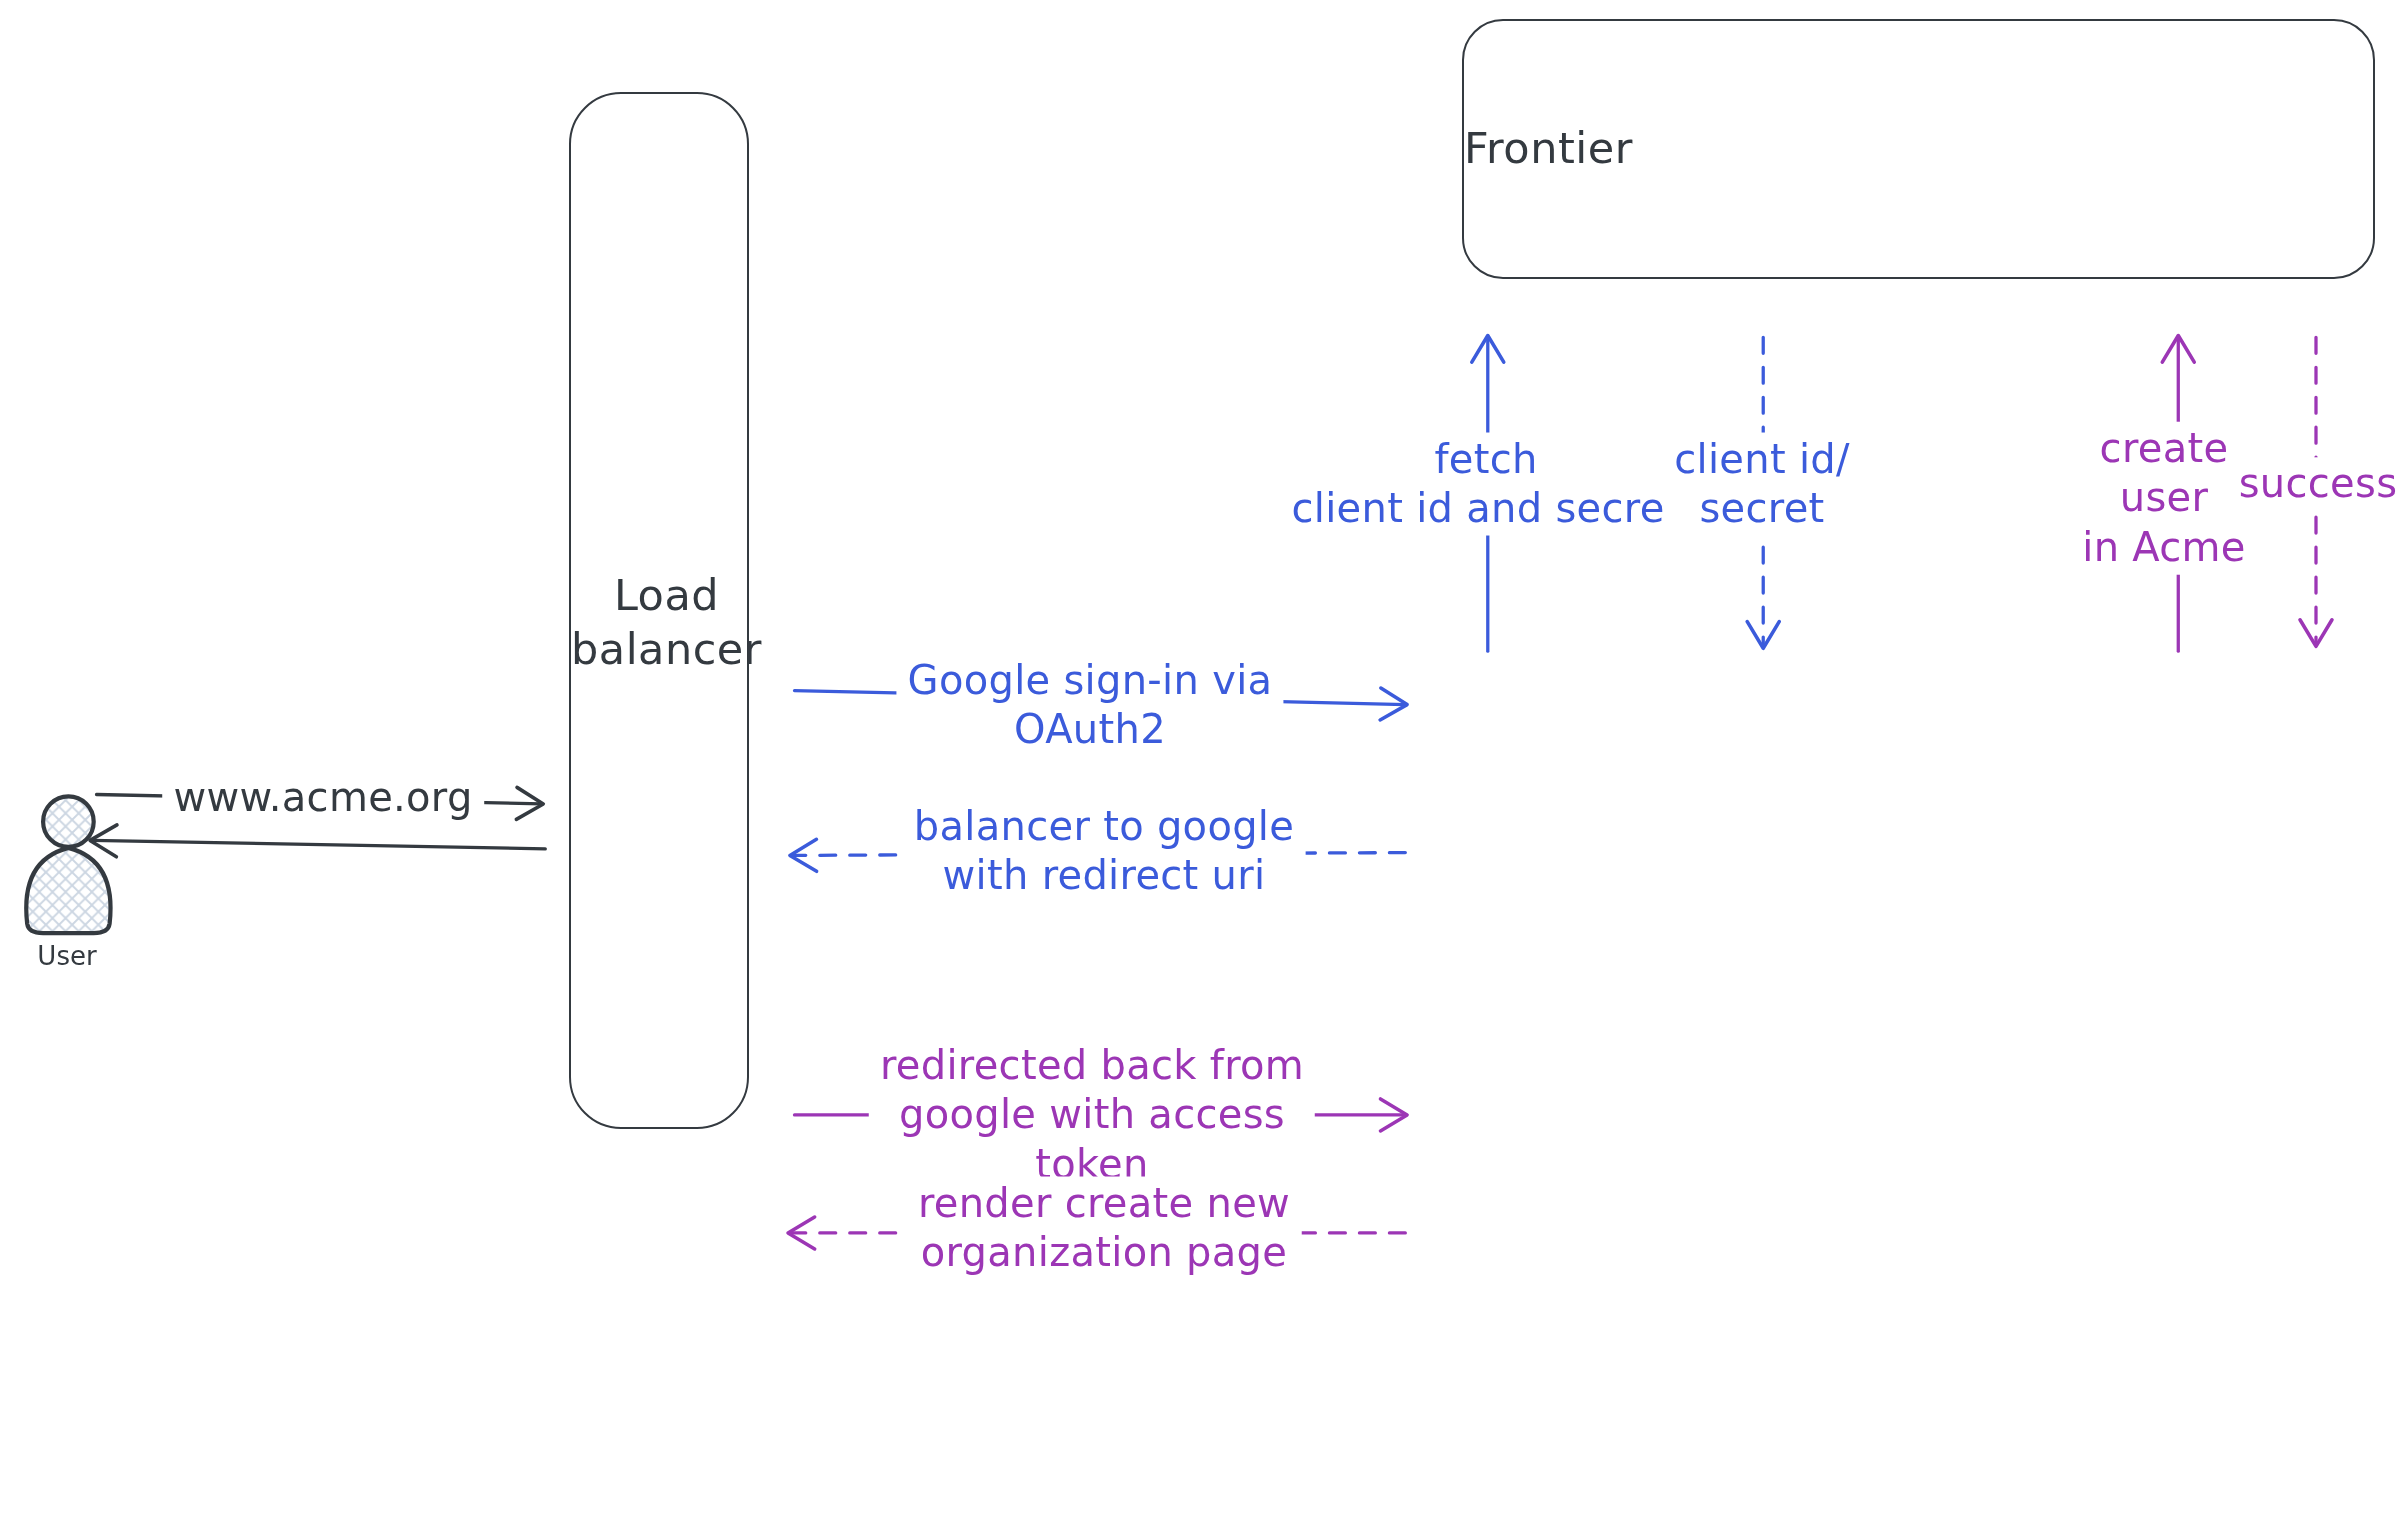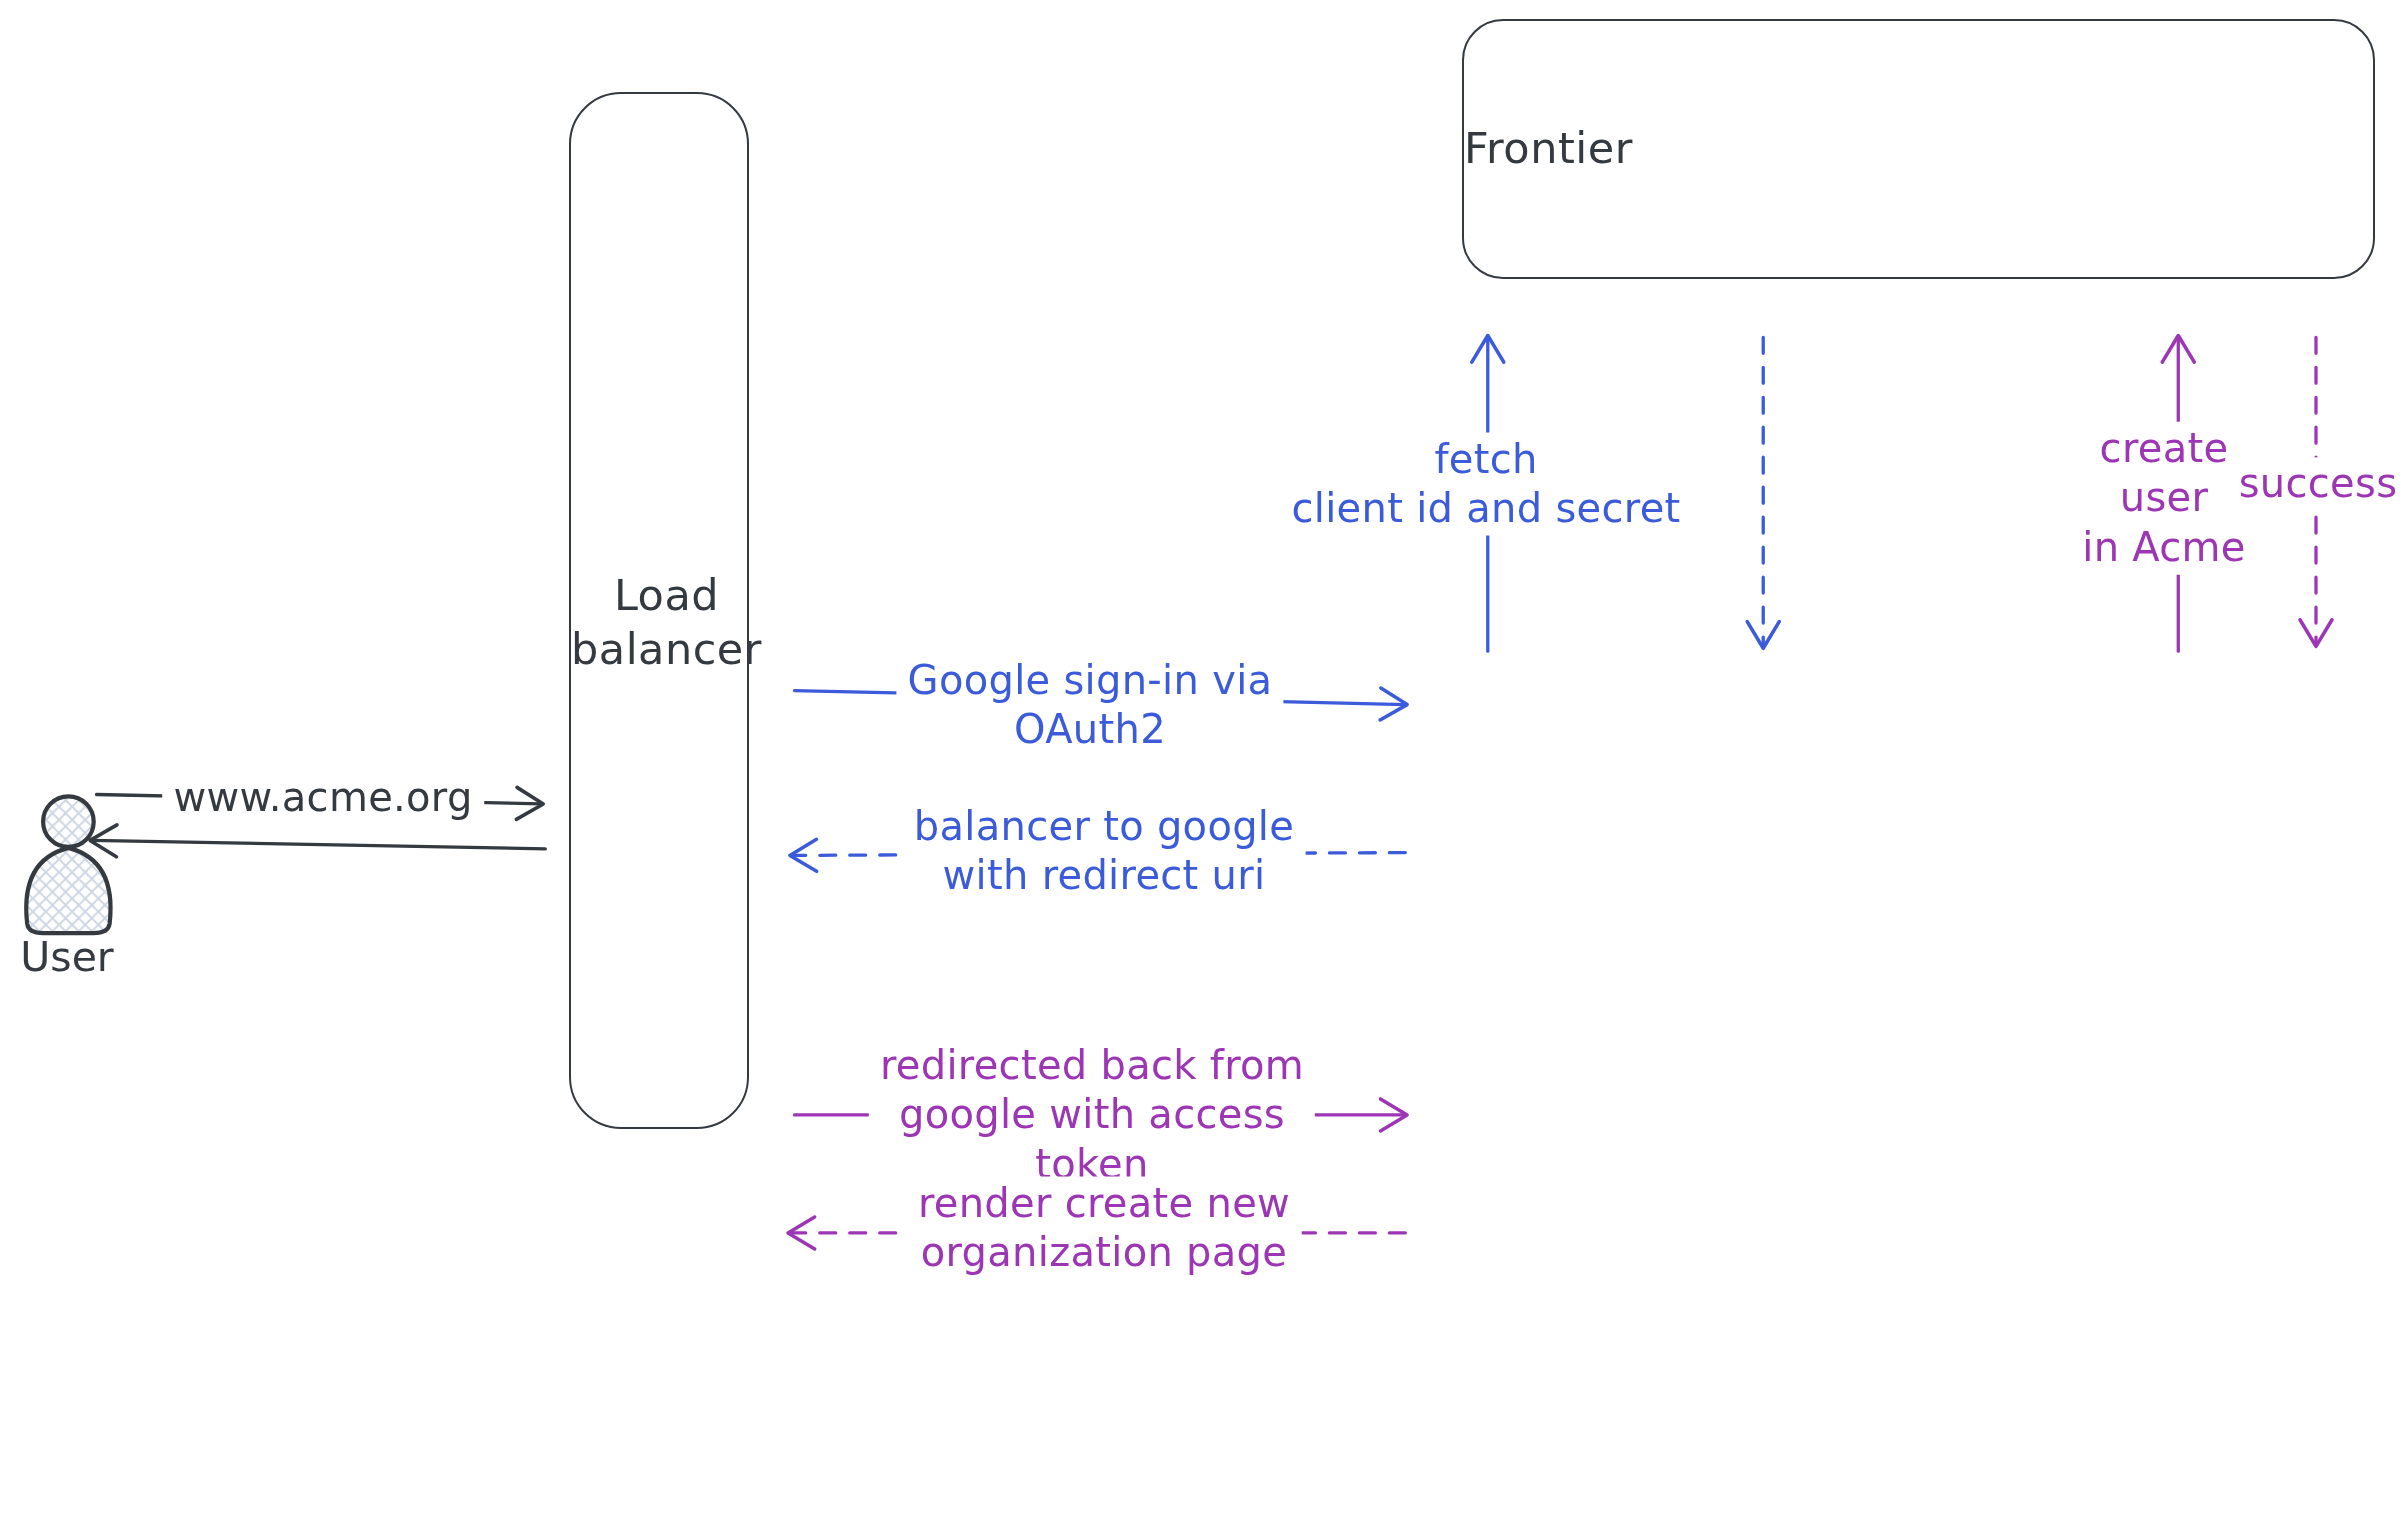--- a/index.html
+++ b/index.html
@@ -50,21 +50,21 @@
     line-height: 1.25;
     text-align: center;
     white-space: pre-line;
     letter-spacing: 0.5px;
   }
   .free-label {
     position: absolute;
     transform: translate(-50%, -50%);
     text-align: center;
     white-space: pre-line;
-    font-size: 41px;
+    font-size: 26px;
     line-height: 1.22;
     color: var(--ink);
   }
   .edge-label {
     position: absolute;
     transform: translate(-50%, -50%);
     text-align: center;
     white-space: pre-line;
     font-size: 40px;
     line-height: 1.24;
@@ -139,20 +139,22 @@
 
   <div class="edge-label blue" style="left:1090px; top:705px;">Google sign-in via
 OAuth2</div>
 
   <div class="edge-label blue" style="left:1104px; top:851px;">balancer to google
 with redirect uri</div>
 
   <div class="edge-label blue" style="left:1486px; top:484px;">fetch
 client id and secret</div>
 
+  <div class="edge-label blue" style="left:1762px; top:484px;">client id/
+secret</div>
 
   <div class="edge-label purple" style="left:2164px; top:498px;">create user
 in Acme</div>
 
   <div class="edge-label purple" style="left:2318px; top:484px;">success</div>
 
   <div class="edge-label purple" style="left:1092px; top:1115px;">redirected back from
 google with access
 token</div>
 

